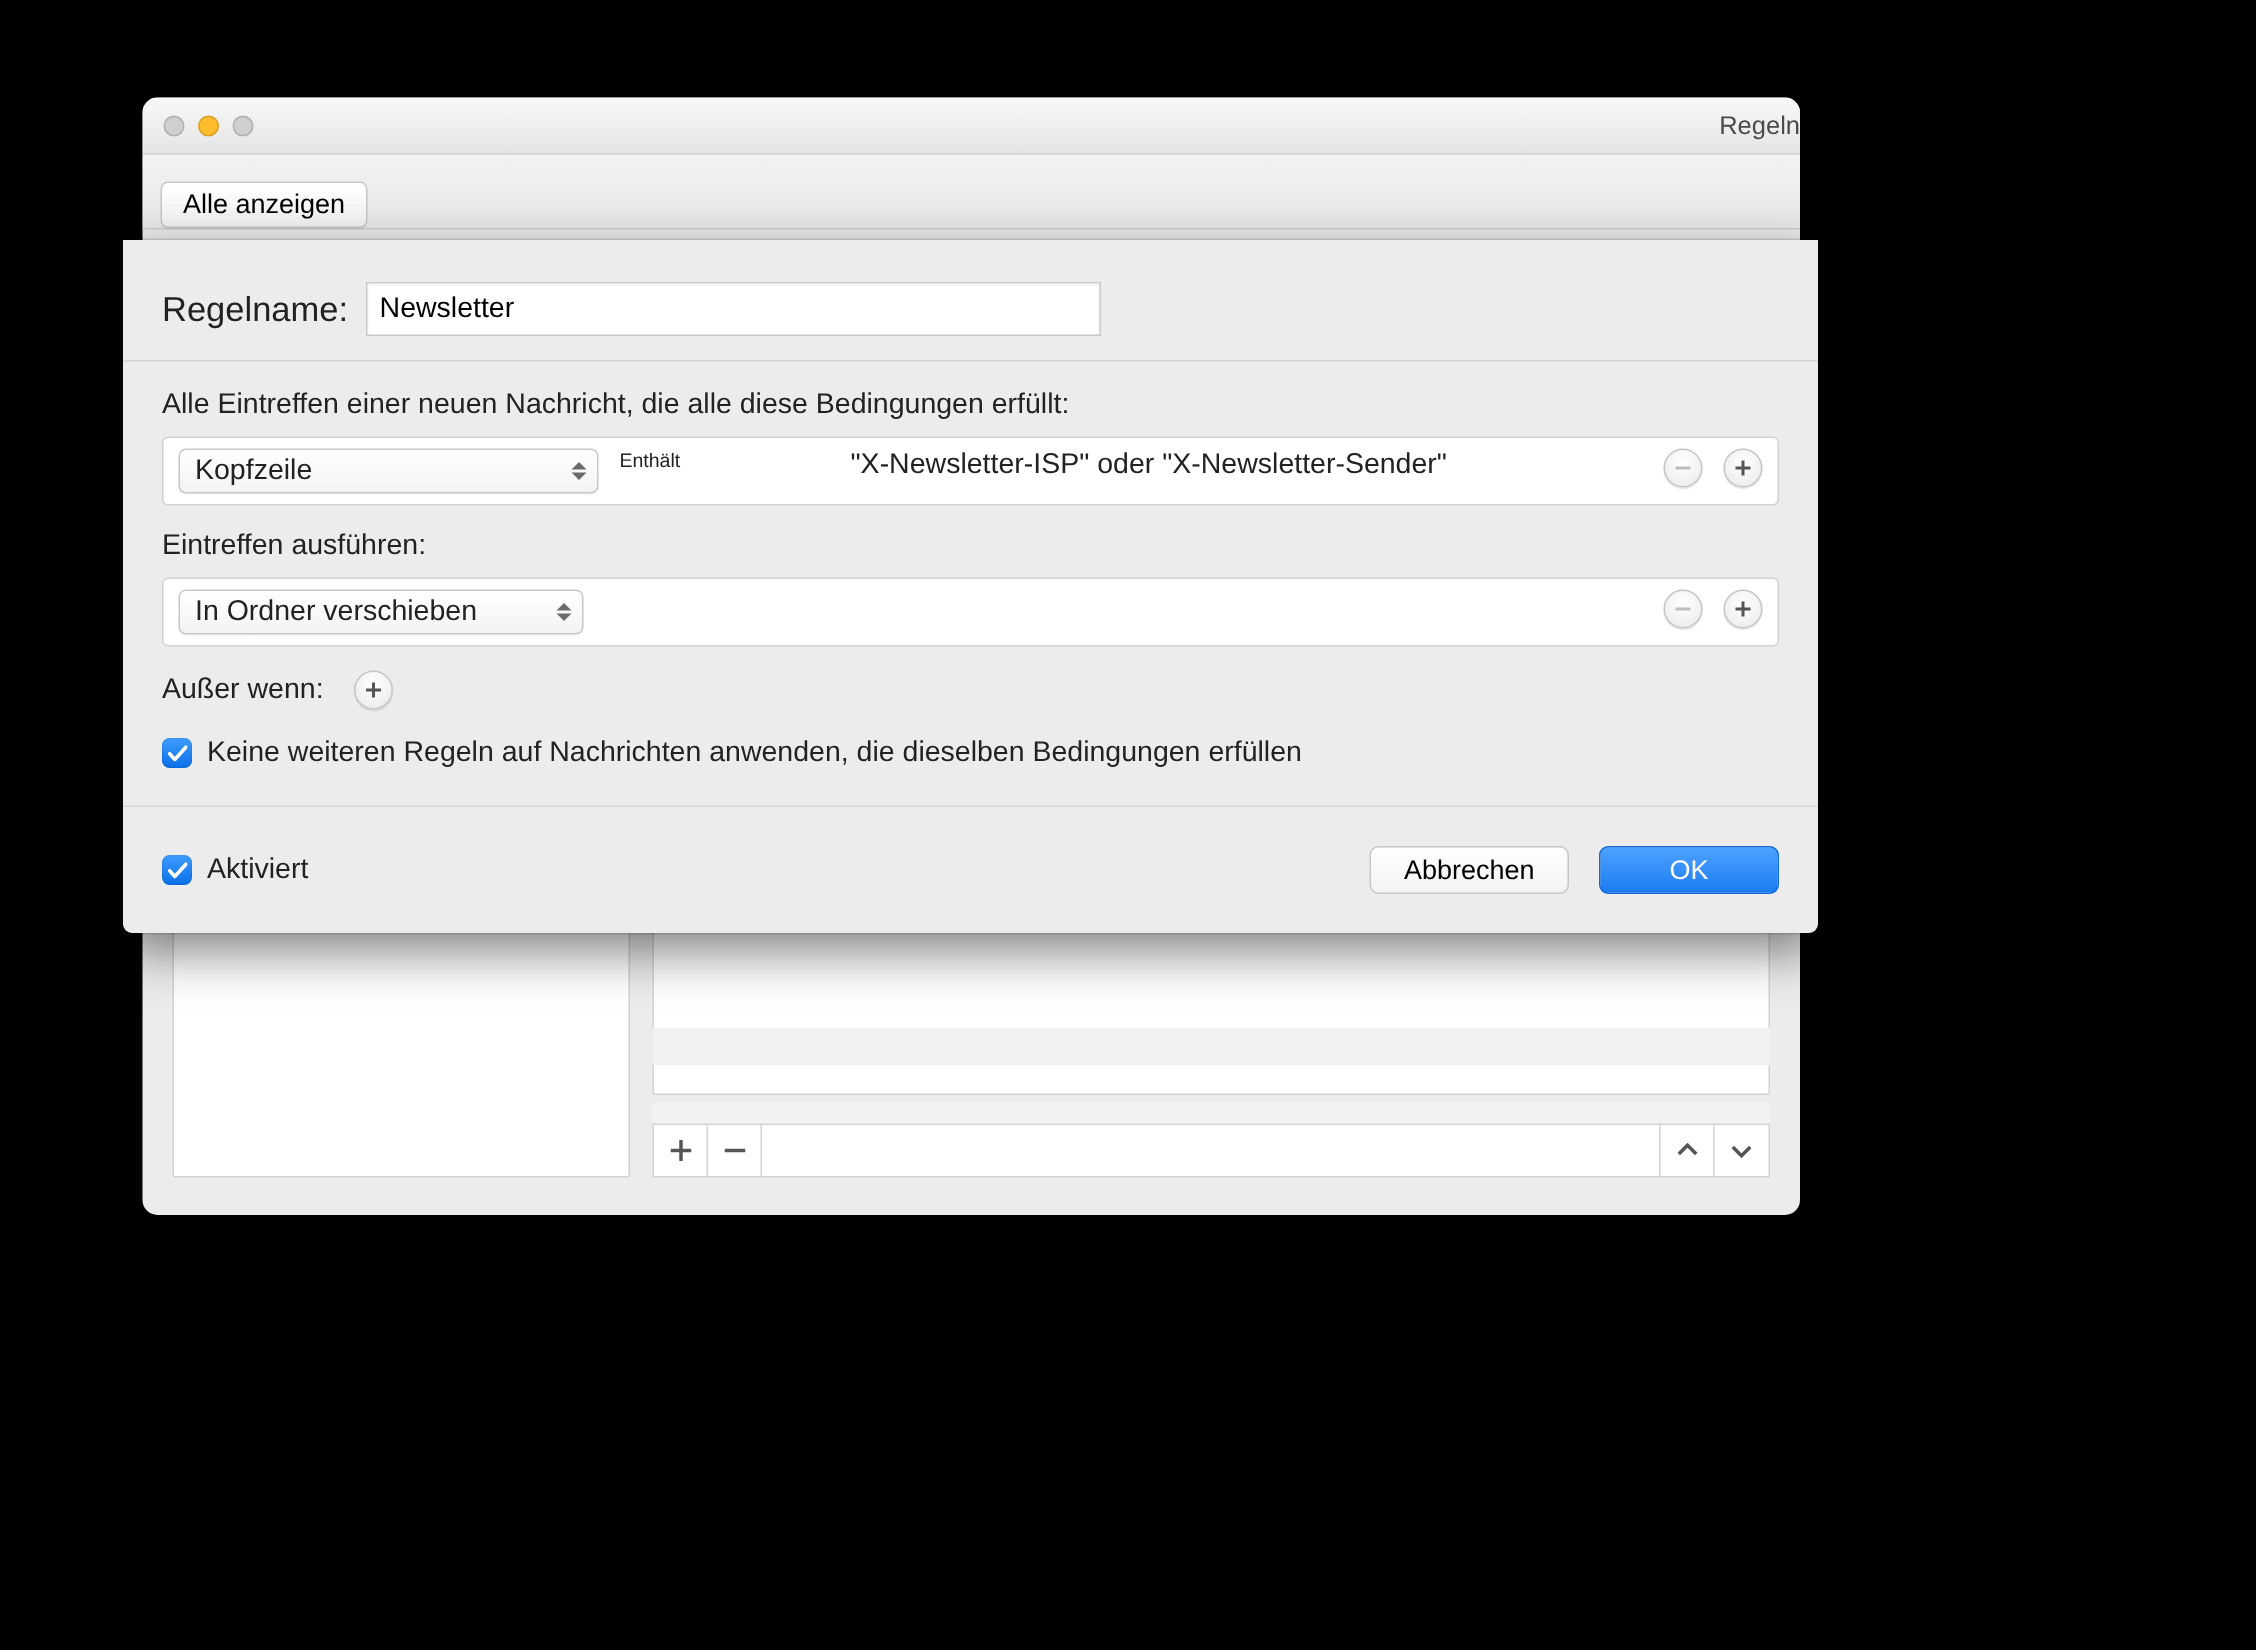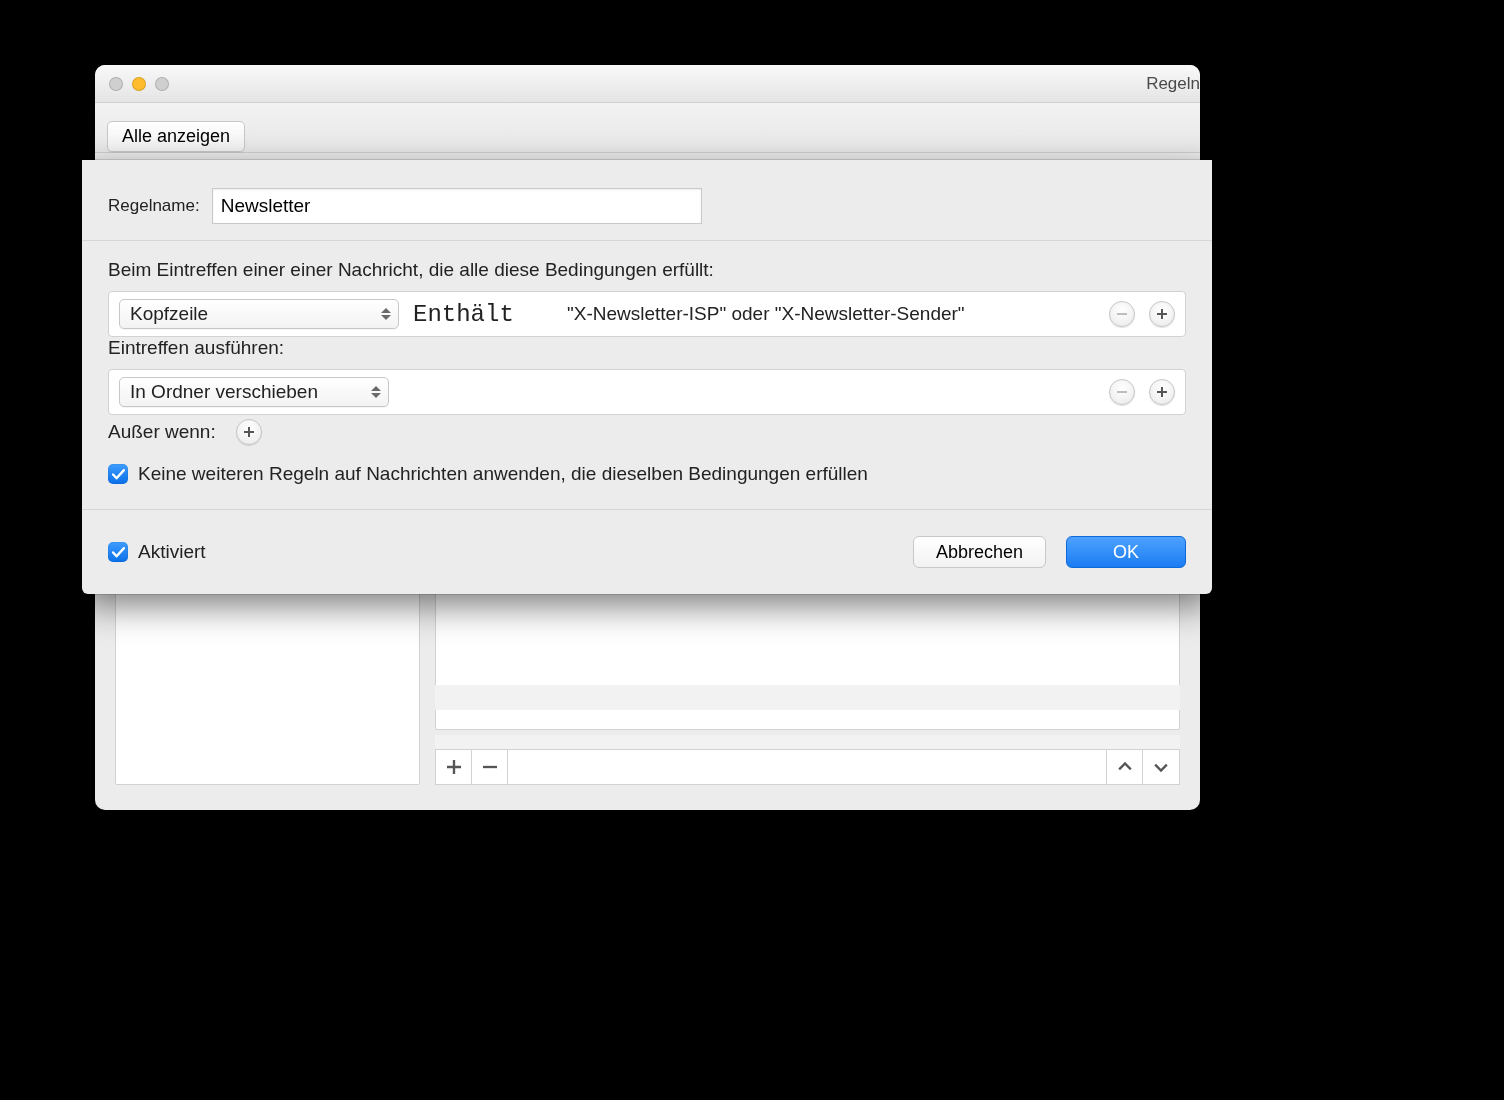--- a/index.html
+++ b/index.html
@@ -123,43 +123,44 @@
     box-shadow: 0 12px 35px rgba(0,0,0,.50), 0 0 0 1px rgba(0,0,0,.12);
     padding-bottom: 0;
   }
   .sheet-top {
     padding: 28px 26px 16px 26px;
     display: flex;
     align-items: center;
     gap: 12px;
     border-bottom: 1px solid #d6d6d6;
   }
-  .lbl { font-size: 17px; color: #222; }
+  .lbl { font-size: 23px; color: #222; }
   .text-input {
     flex: 0 0 490px;
     height: 36px;
     background: #fff;
     border: 1px solid #c9c9c9;
     border-radius: 0;
     padding: 3px 8px;
     font-size: 19px;
     box-shadow: inset 0 1px 2px rgba(0,0,0,.08);
   }
 
   .sheet-body { padding: 18px 26px 6px 26px; }
   .section-label { font-size: 19px; margin-bottom: 10px; }
 
   .rule-row {
     background: #fff;
     border: 1px solid #d2d2d2;
     border-radius: 4px;
     padding: 7px 10px;
     display: flex;
-    align-items: center;
+    align-items: flex-start;
     gap: 14px;
+    margin-bottom: 16px;
   }
   .select {
     position: relative;
     background: linear-gradient(#ffffff, #f3f3f3);
     border: 1px solid #c7c7c7;
     border-radius: 5px;
     height: 30px;
     display: flex;
     align-items: center;
     padding: 0 28px 0 10px;
@@ -177,21 +178,21 @@
   .updown::before, .updown::after {
     content: "";
     width: 0; height: 0;
     border-left: 5px solid transparent;
     border-right: 5px solid transparent;
     margin: 0 auto;
   }
   .updown::before { border-bottom: 5px solid #6a6a6a; }
   .updown::after  { border-top: 5px solid #6a6a6a; }
 
-  .static-text { font-size: 24px; font-family: Liberation Mono, monospace; }
+  .static-text { font-size: 13px; }
   .value-text  { font-size: 19px; }
 
   .row-spacer { flex: 1; }
 
   .round-btn {
     width: 26px; height: 26px;
     border-radius: 50%;
     background: radial-gradient(circle at 50% 35%, #ffffff, #e9e9e9);
     border: 1px solid #c5c5c5;
     box-shadow: 0 1px 1px rgba(0,0,0,.12);
@@ -292,21 +293,21 @@
 
 <div class="sheet">
 
   <div class="sheet-top">
     <span class="lbl">Regelname:</span>
     <input class="text-input" type="text" value="Newsletter" style="">
   </div>
 
   <div class="sheet-body">
 
-    <div class="section-label">Beim Eintreffen einer einer Nachricht, die alle diese Bedingungen erfüllt:</div>
+    <div class="section-label">Alle Eintreffen einer neuen Nachricht, die alle diese Bedingungen erfüllt:</div>
 
     <div class="rule-row">
       <div class="select" style="width:280px">
         <span>Kopfzeile</span>
         <span class="updown"></span>
       </div>
       <span class="static-text" style="width:140px">Enthält</span>
       <span class="value-text">"X-Newsletter-ISP" oder "X-Newsletter-Sender"</span>
       <span class="row-spacer"></span>
       <div class="round-btn disabled">

